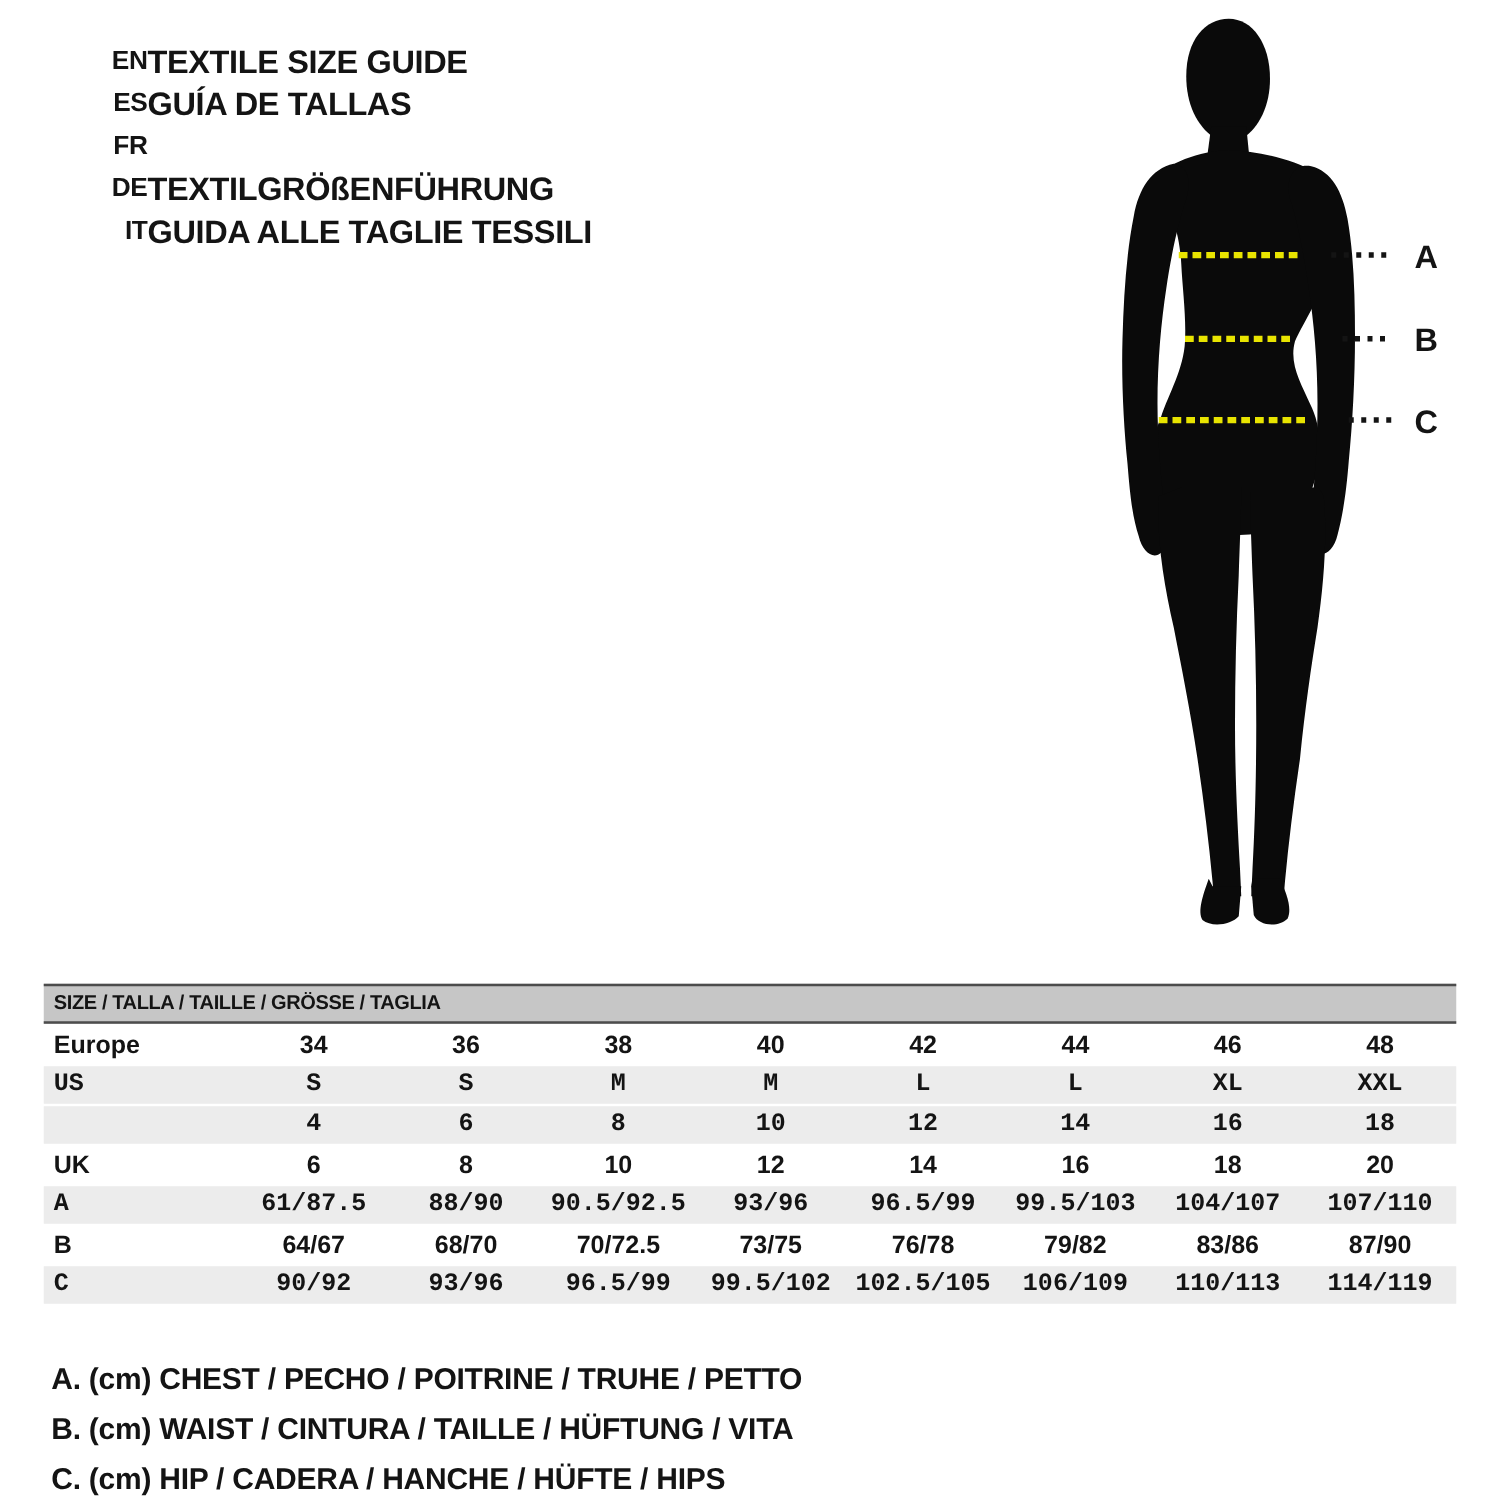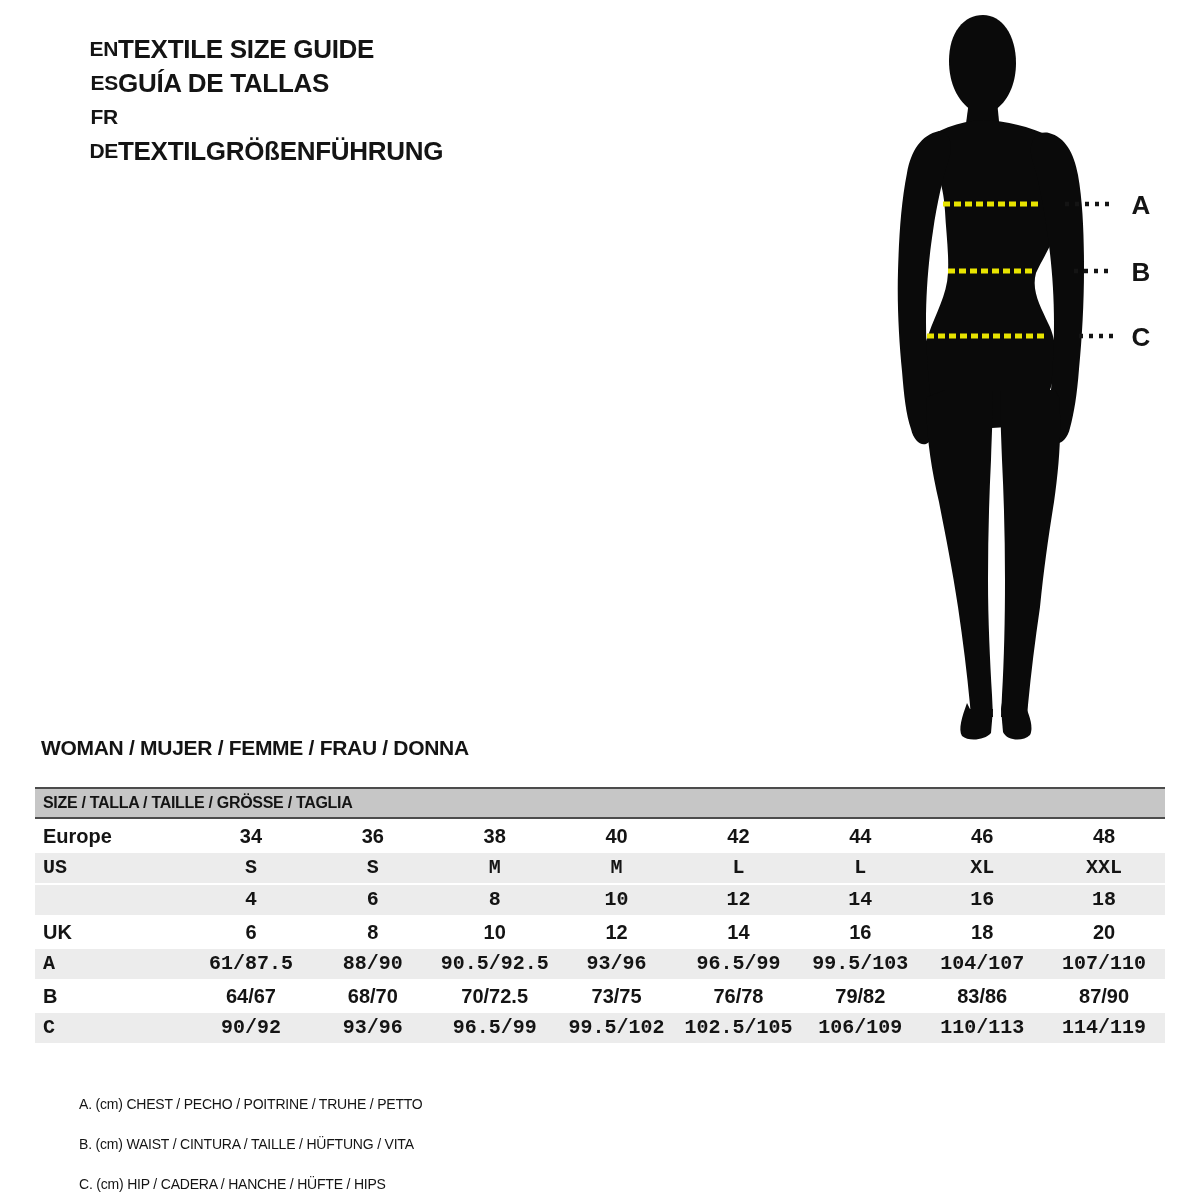--- a/index.html
+++ b/index.html
@@ -31,21 +31,21 @@
     border-top:2px solid #4c4c4c;border-bottom:2px solid #4c4c4c;
     font-size:16px;font-weight:bold;padding-left:8px;letter-spacing:-0.3px;}
   .tbody{margin-top:2px;}
   .trow{display:grid;grid-template-columns:155px repeat(8,1fr);height:30px;line-height:30px;
     margin-bottom:2px;font-size:20px;font-weight:bold;}
   .trow.shaded{background:var(--stripe);font-family:Liberation Mono, monospace;}
   .tcell{text-align:center;white-space:nowrap;}
   .tlabel{text-align:left;padding-left:8px;}
   
   .legend{position:absolute;left:41px;top:1084px;}
-  .legend-line{height:40px;line-height:40px;font-size:14px;font-weight:normal;letter-spacing:-0.2px;white-space:nowrap;margin-left:38px;}
+  .legend-line{height:40px;line-height:40px;font-size:24px;font-weight:bold;letter-spacing:-0.2px;white-space:nowrap;}
 </style>
 </head>
 <body>
 
 <div class="canvas">
 
   <div class="languages">
       <div class="lang-row">
         <span class="lang-code">EN</span>
         <span class="lang-label">TEXTILE SIZE GUIDE</span>
@@ -53,20 +53,24 @@
       <div class="lang-row">
         <span class="lang-code">ES</span>
         <span class="lang-label">GUÍA DE TALLAS</span>
       </div>
       <div class="lang-row">
         <span class="lang-code">FR</span>
       </div>
       <div class="lang-row">
         <span class="lang-code">DE</span>
         <span class="lang-label">TEXTILGRÖßENFÜHRUNG</span>
+      </div>
+      <div class="lang-row">
+        <span class="lang-code">IT</span>
+        <span class="lang-label">GUIDA ALLE TAGLIE TESSILI</span>
       </div>
     </div>
 
   <svg class="figure-svg" width="300" height="750" viewBox="0 0 300 750">
     <g>
 
       <path class="silhouette-shape" d="M128,10 C147,10 161,30 161,58 C161,80 152,97 140,105 L116,105 C103,96 94,79 94,56 C94,27 109,10 128,10 Z" fill="#0a0a0a"></path>
 
       <path class="silhouette-shape" d="M114,96 L142,96 L145,126 L110,126 Z" fill="#0a0a0a"></path>
 
@@ -107,21 +111,20 @@
     <line class="dot-black" x1="219" y1="266" x2="258" y2="266" stroke="#141414" stroke-width="4.5" stroke-dasharray="4 6"></line>
     <line class="dot-black" x1="224" y1="331" x2="258" y2="331" stroke="#141414" stroke-width="4.5" stroke-dasharray="4 6"></line>
   </svg>
 
   <div>
       <div class="measure-label m0">A</div>
       <div class="measure-label m1">B</div>
       <div class="measure-label m2">C</div>
     </div>
 
-  <div class="section-title">WOMAN / MUJER / FEMME / FRAU / DONNA</div>
 
   <div class="size-table">
     <div class="thead">SIZE / TALLA / TAILLE / GRÖSSE / TAGLIA</div>
     <div class="tbody">
         <div class="trow">
           <div class="tcell tlabel">Europe</div>
           <div class="tcell">34</div>
           <div class="tcell">36</div>
           <div class="tcell">38</div>
           <div class="tcell">40</div>

